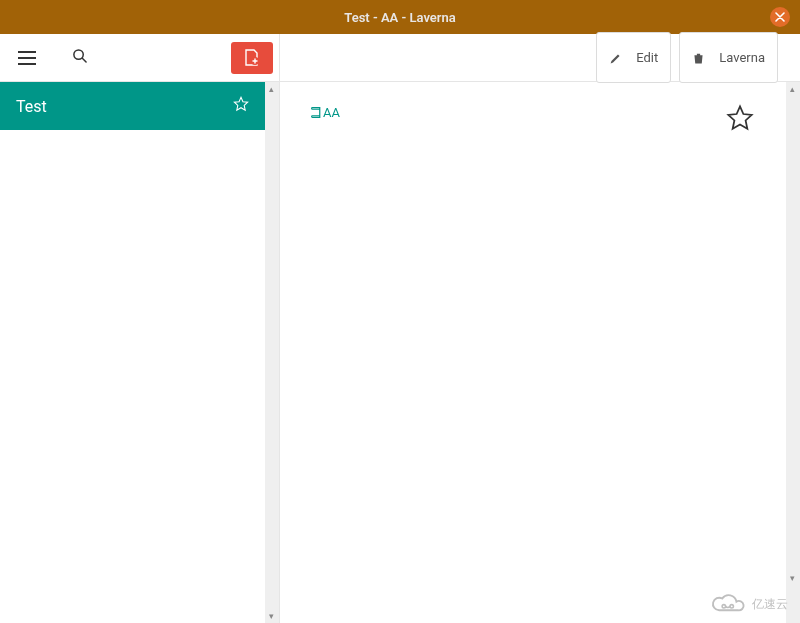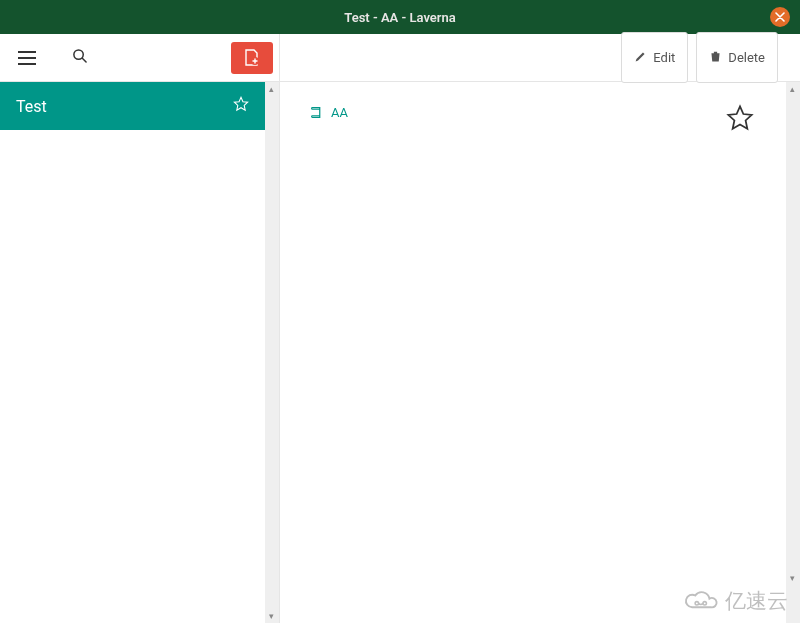--- a/index.html
+++ b/index.html
@@ -1,17 +1,17 @@
 <!DOCTYPE html>
 <html><head>
 <meta charset="utf-8">
 <style>
   * { box-sizing: border-box; margin: 0; padding: 0; }
   html, body { width: 800px; height: 623px; font-family: -apple-system, BlinkMacSystemFont, "Segoe UI", Roboto, "Helvetica Neue", Arial, sans-serif; overflow: hidden; background: #fff; color: #333; }
-  .titlebar { height: 34px; background: #14532d; color: #e8e6e5; display: flex; align-items: center; justify-content: center; position: relative; font-size: 13px; font-weight: 600; }
+  .titlebar { height: 34px; background: #a16207; color: #e8e6e5; display: flex; align-items: center; justify-content: center; position: relative; font-size: 13px; font-weight: 600; }
   .titlebar .close { position: absolute; right: 10px; top: 7px; width: 20px; height: 20px; border-radius: 50%; background: #e26c28; color: #fff; display: flex; align-items: center; justify-content: center; font-size: 12px; cursor: pointer; }
   .app { display: flex; height: 589px; }
   .sidebar { width: 280px; border-right: 1px solid #e5e5e5; display: flex; flex-direction: column; position: relative; }
   .sidebar-scroll { position: absolute; right: 0; top: 48px; bottom: 0; width: 14px; background: #efefef; }
   .sidebar-scroll .arrow { position: absolute; left: 4px; font-size: 9px; color: #888; }
   .sidebar-scroll .arrow.up { top: 2px; }
   .sidebar-scroll .arrow.down { bottom: 2px; }
   .side-top { height: 48px; display: flex; align-items: center; padding: 0 6px 0 18px; border-bottom: 1px solid #e5e5e5; }
   .hamburger { width: 18px; height: 14px; display: flex; flex-direction: column; justify-content: space-between; cursor: pointer; }
   .hamburger span { height: 2px; background: #333; width: 100%; }
@@ -20,28 +20,28 @@
   .newnote { width: 42px; height: 32px; background: #e74c3c; border-radius: 3px; display: flex; align-items: center; justify-content: center; cursor: pointer; }
   .note-item { background: #009688; color: #fff; padding: 14px 16px; display: flex; align-items: center; margin-right: 14px; cursor: pointer; }
   .note-item .title { flex: 1; font-size: 16px; }
   .note-item .star { color: #fff; }
   .main { flex: 1; display: flex; flex-direction: column; position: relative; }
   .main-scroll { position: absolute; right: 0; top: 48px; bottom: 0; width: 14px; background: #efefef; }
   .main-scroll .arrow { position: absolute; left: 4px; font-size: 9px; color: #888; }
   .main-scroll .arrow.up { top: 2px; }
   .main-scroll .arrow.down { bottom: 40px; }
   .toolbar { height: 48px; display: flex; align-items: center; justify-content: flex-end; gap: 8px; padding: 0 22px 0 12px; border-bottom: 1px solid #e5e5e5; }
-  .btn { display: inline-flex; align-items: flex-start; gap: 6px; padding: 17px 12px; border: 1px solid #dcdcdc; border-radius: 3px; font-size: 13px; color: #555; background: #fff; cursor: pointer; }
+  .btn { display: inline-flex; align-items: flex-end; gap: 14px; padding: 17px 12px; border: 1px solid #dcdcdc; border-radius: 3px; font-size: 13px; color: #555; background: #fff; cursor: pointer; }
   .btn svg { width: 13px; height: 13px; }
   .content { padding: 22px 30px; position: relative; }
   .headline { font-size: 34px; font-weight: 400; color: #333; display: inline; }
   .date { font-size: 20px; color: #777; margin-left: 6px; }
   .bigstar { position: absolute; right: 46px; top: 22px; cursor: pointer; }
-  .notebook { display: inline-flex; align-items: center; gap: 8px; color: #009688; font-size: 13px; cursor: pointer; }
-  .watermark { position: absolute; right: 12px; bottom: 8px; display: flex; align-items: center; gap: 6px; color: #bfbfbf; font-size: 21px; font-weight: 500; }
+  .notebook { display: inline-flex; align-items: center; color: #009688; font-size: 13px; cursor: pointer; }
+  .watermark { position: absolute; right: 12px; bottom: 8px; display: flex; align-items: center; gap: 6px; color: #bfbfbf; font-size: 12px; font-weight: 500; }
   .watermark svg { width: 38px; height: 22px; }
 </style>
 </head>
 <body>
 
 <div class="titlebar">
   <span>Test - AA - Laverna</span>
   <div class="close">
     <svg width="10" height="10" viewBox="0 0 10 10">
         <path d="M1 1 L9 9 M9 1 L1 9" stroke="#fff" stroke-width="1.6" stroke-linecap="round"></path>
@@ -92,21 +92,21 @@
       <div class="btn">
         <svg viewBox="0 0 16 16">
             <path d="M2 14 L3 11 L11 3 L13 5 L5 13 Z" fill="#555"></path>
           </svg>
         <span>Edit</span>
       </div>
       <div class="btn">
         <svg viewBox="0 0 16 16">
             <path d="M3 4 h10 l-1 10 h-8 z M6 2 h4 v2 h-4 z" fill="#555"></path>
           </svg>
-        <span>Delete</span>
+        <span>Laverna</span>
       </div>
     </div>
 
     <div class="content">
       <div class="bigstar">
         <svg width="28" height="28" viewBox="0 0 24 24">
             <path d="M12 2 L14.9 8.6 L22 9.3 L16.8 14.1 L18.3 21.2 L12 17.6 L5.7 21.2 L7.2 14.1 L2 9.3 L9.1 8.6 Z" fill="none" stroke="#333" stroke-width="1.5"></path>
           </svg>
       </div>
       <div class="notebook">

